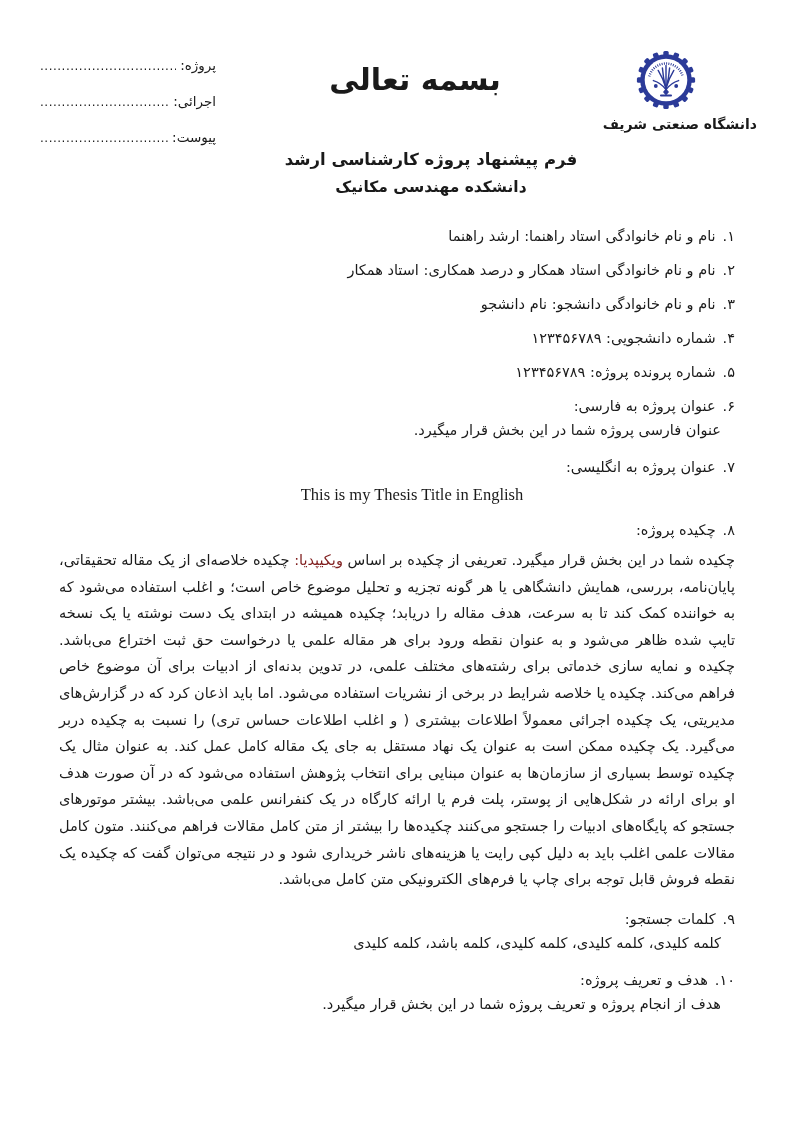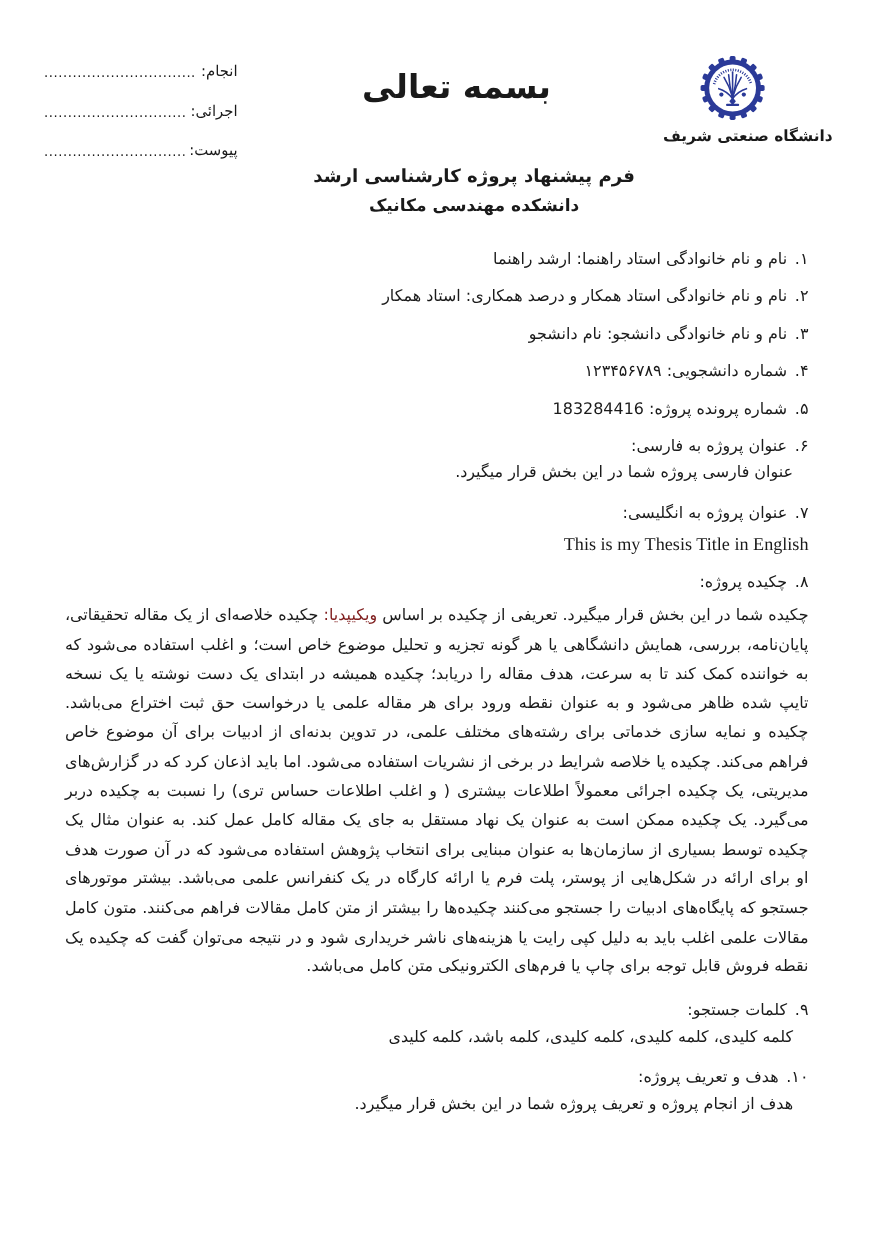--- a/index.html
+++ b/index.html
@@ -33,40 +33,40 @@
   .doc-subtitle { font-size:15.5px; font-weight:bold; }
 
   
   .content { direction:rtl; text-align:right; padding:30px 59px 0 59px; font-size:14.5px; }
   .item { margin-bottom:13px; line-height:21px; }
   .item .num { display:inline-block; margin-left:7px; }
   .item-body { padding-right:14px; line-height:21px; margin-top:3px; }
   .item-gap { margin-bottom:16px; }
 
   .en-title {
-    direction:ltr; text-align:right;
+    direction:ltr; text-align:center;
     font-family:"Liberation Serif","DejaVu Serif",serif;
     font-size:16.5px; margin:6px 0 14px 30px; line-height:22px;
   }
 
   .abstract { text-align:justify; line-height:26.6px; margin-top:6px; margin-bottom:16px; }
   .wiki-link { color:#7f1d1d; text-decoration:none; }
 
   .keywords { margin-top:3px; }
 </style>
 </head>
 <body>
 
 <div class="page">
 
   <div class="header">
 
     <div class="meta">
       <div class="meta-row">
-        <span class="meta-label">انجام:</span>
+        <span class="meta-label">پروژه:</span>
         <span class="meta-dots">.......................................</span>
       </div>
       <div class="meta-row">
         <span class="meta-label">اجرائی:</span>
         <span class="meta-dots">.......................................</span>
       </div>
       <div class="meta-row">
         <span class="meta-label">پیوست:</span>
         <span class="meta-dots">.......................................</span>
       </div>
@@ -135,21 +135,21 @@
 
     <div class="item">
       <span class="num">۳.</span><span>نام و نام خانوادگی دانشجو: نام دانشجو</span>
     </div>
 
     <div class="item">
       <span class="num">۴.</span><span>شماره دانشجویی: ۱۲۳۴۵۶۷۸۹</span>
     </div>
 
     <div class="item">
-      <span class="num">۵.</span><span>شماره پرونده پروژه: 183284416</span>
+      <span class="num">۵.</span><span>شماره پرونده پروژه: ۱۲۳۴۵۶۷۸۹</span>
     </div>
 
     <div class="item item-gap">
       <div>
         <span class="num">۶.</span><span>عنوان پروژه به فارسی:</span>
       </div>
       <div class="item-body">عنوان فارسی پروژه شما در این بخش قرار میگیرد.</div>
     </div>
 
     <div class="item">

